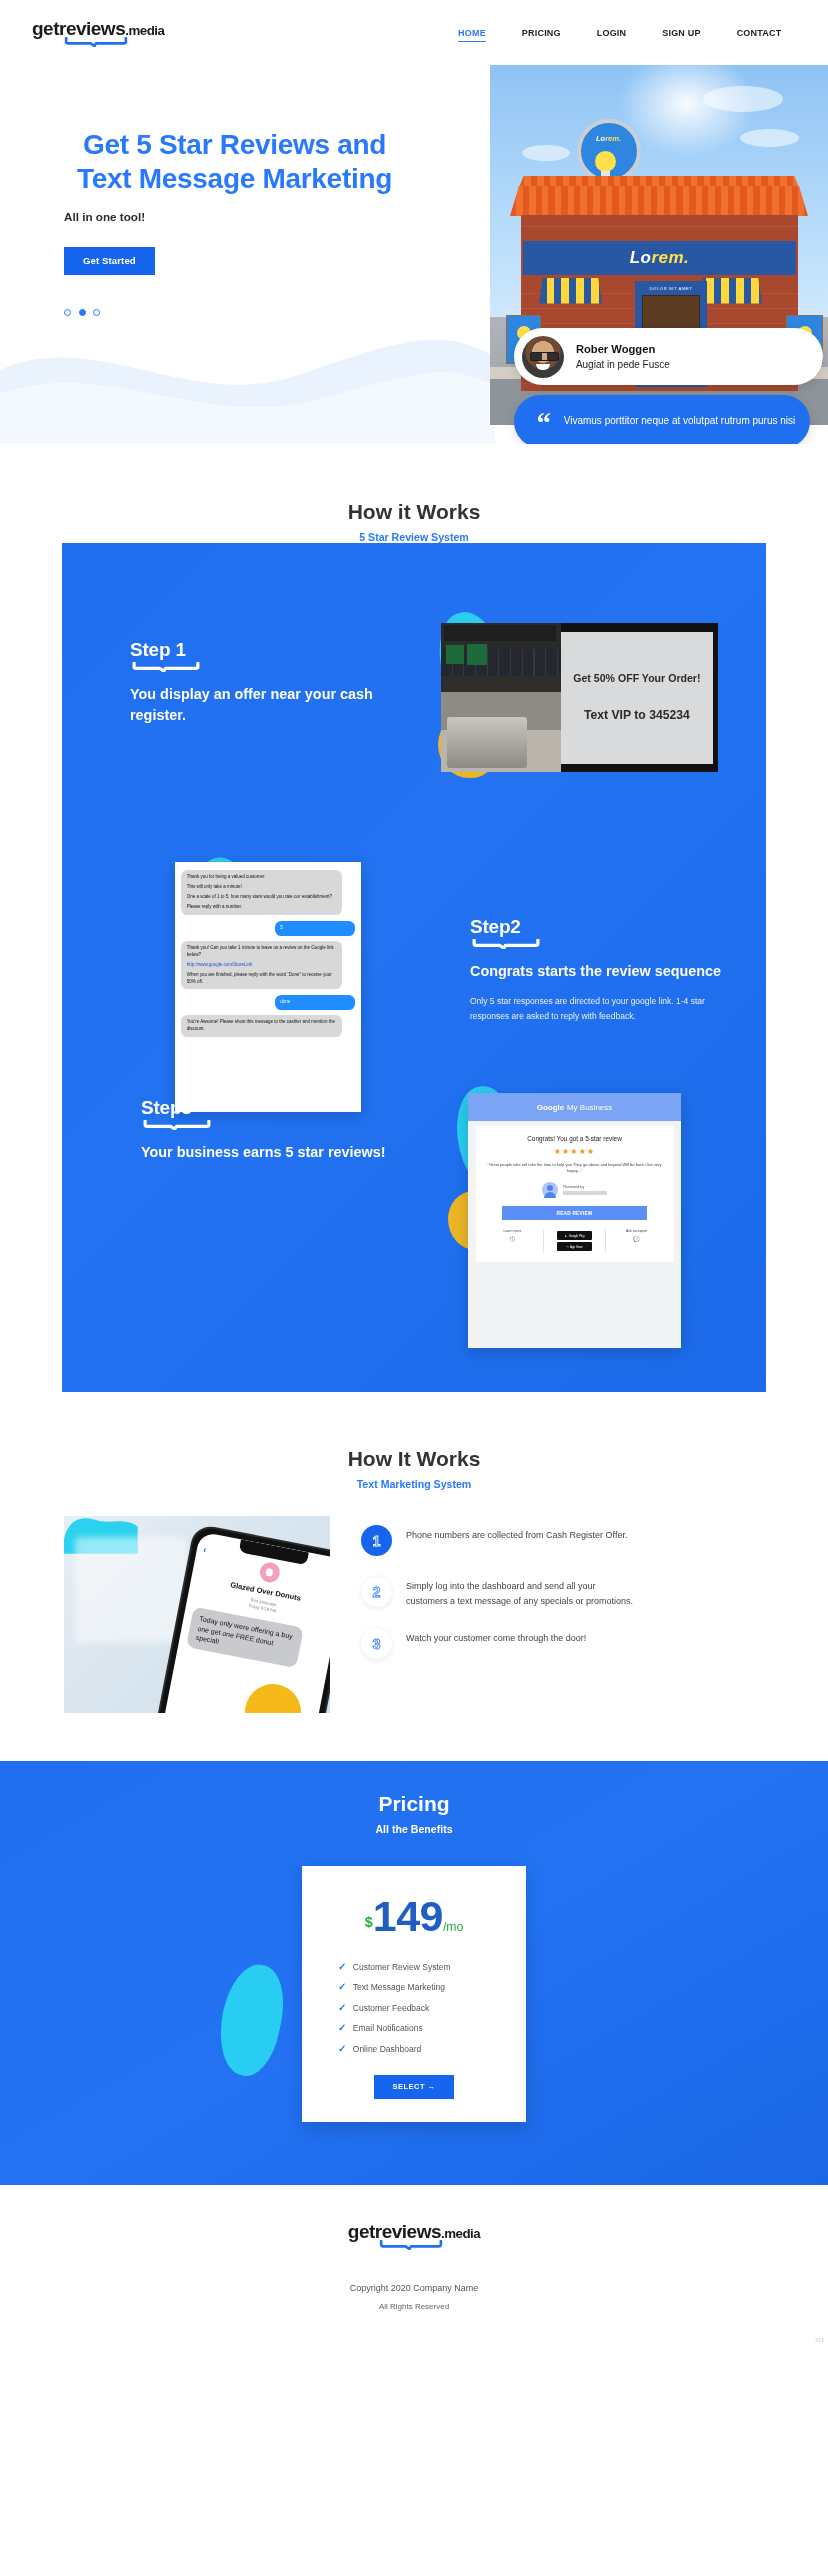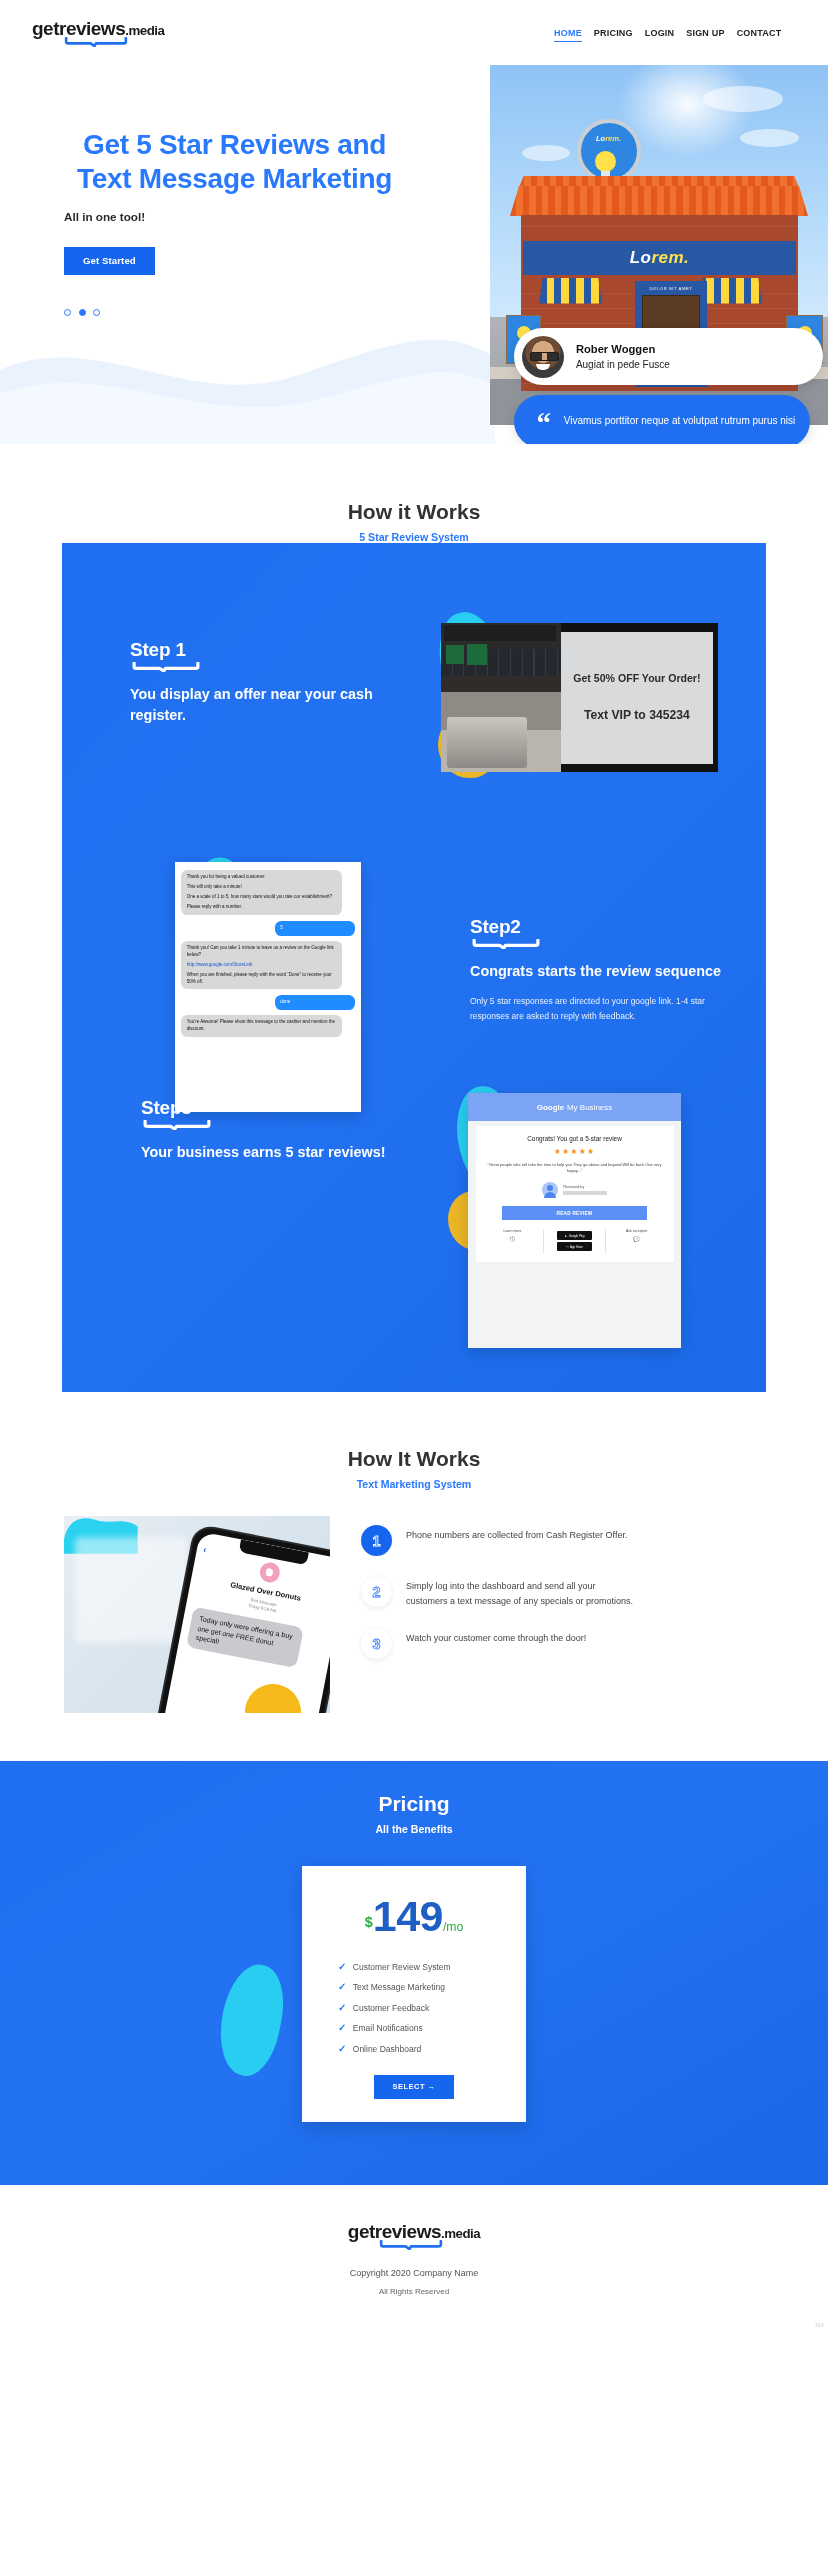--- a/index.html
+++ b/index.html
@@ -22,21 +22,21 @@
     position: relative;
     z-index: 50;
   }
   .logo-wrap { position: relative; display: inline-block; padding-bottom: 7.5px; text-align: center;}
   .logo-text { font-size: 19px; font-weight: bold; letter-spacing: -0.5px; color: #1a1a1a; line-height: 1; }
   .logo-text .media { font-size: 13.3px; font-weight: bold; }
   .logo-underline {
     position: absolute; left: 48%; transform: translateX(-50%);
     bottom: -1.1px; width: 64px; height: 9.6px;
   }
-  .nav { display: flex; align-items: center; gap: 12px; margin-right: 9.6px; }
+  .nav { display: flex; align-items: center; gap: 36px; margin-right: 9.6px; }
   .nav-item {
     font-size: 9px; font-weight: bold; letter-spacing: 0.2px;
     color: #222; text-decoration: none; cursor: pointer; position: relative;
   }
   .nav-item.active { color: #2979ff; }
   .nav-item.active::after {
     content: ""; position: absolute; left: 0; right: 0; bottom: -4.8px;
     height: 1.6px; background: #2979ff;
   }
 
@@ -301,21 +301,21 @@
   .feat { display:flex; align-items:center; gap: 6.4px; margin-bottom: 10.6px; font-size: 8.5px; color: #555; }
   .check { color: #1f7ff0; font-size: 10px; font-weight: bold; line-height: 1; }
   .select-btn {
     display:block; margin: 21px auto 0; background:#1565ef; color:#fff; border:none; cursor:pointer;
     padding: 7.5px 18px; font-size: 7.5px; font-weight: bold; letter-spacing: 0.5px;
   }
 
   
   .footer { background:#fff; padding: 37px 0 34px 0; text-align:center; }
   .footer .logo-wrap { margin: 0 auto; }
-  .copy { margin-top: 19px; font-size: 9px; color:#555; }
+  .copy { margin-top: 34px; font-size: 9px; color:#555; }
   .rights { margin-top: 9.6px; font-size: 8px; color:#666; }
   .corner-id { position: absolute; right: 4.3px; bottom: 2.1px; font-size: 4.8px; color:#c8c8c8; }
 </style>
 </head>
 <body>
 
 <div class="page">
 
   <div class="header">
     <div class="logo-wrap">

